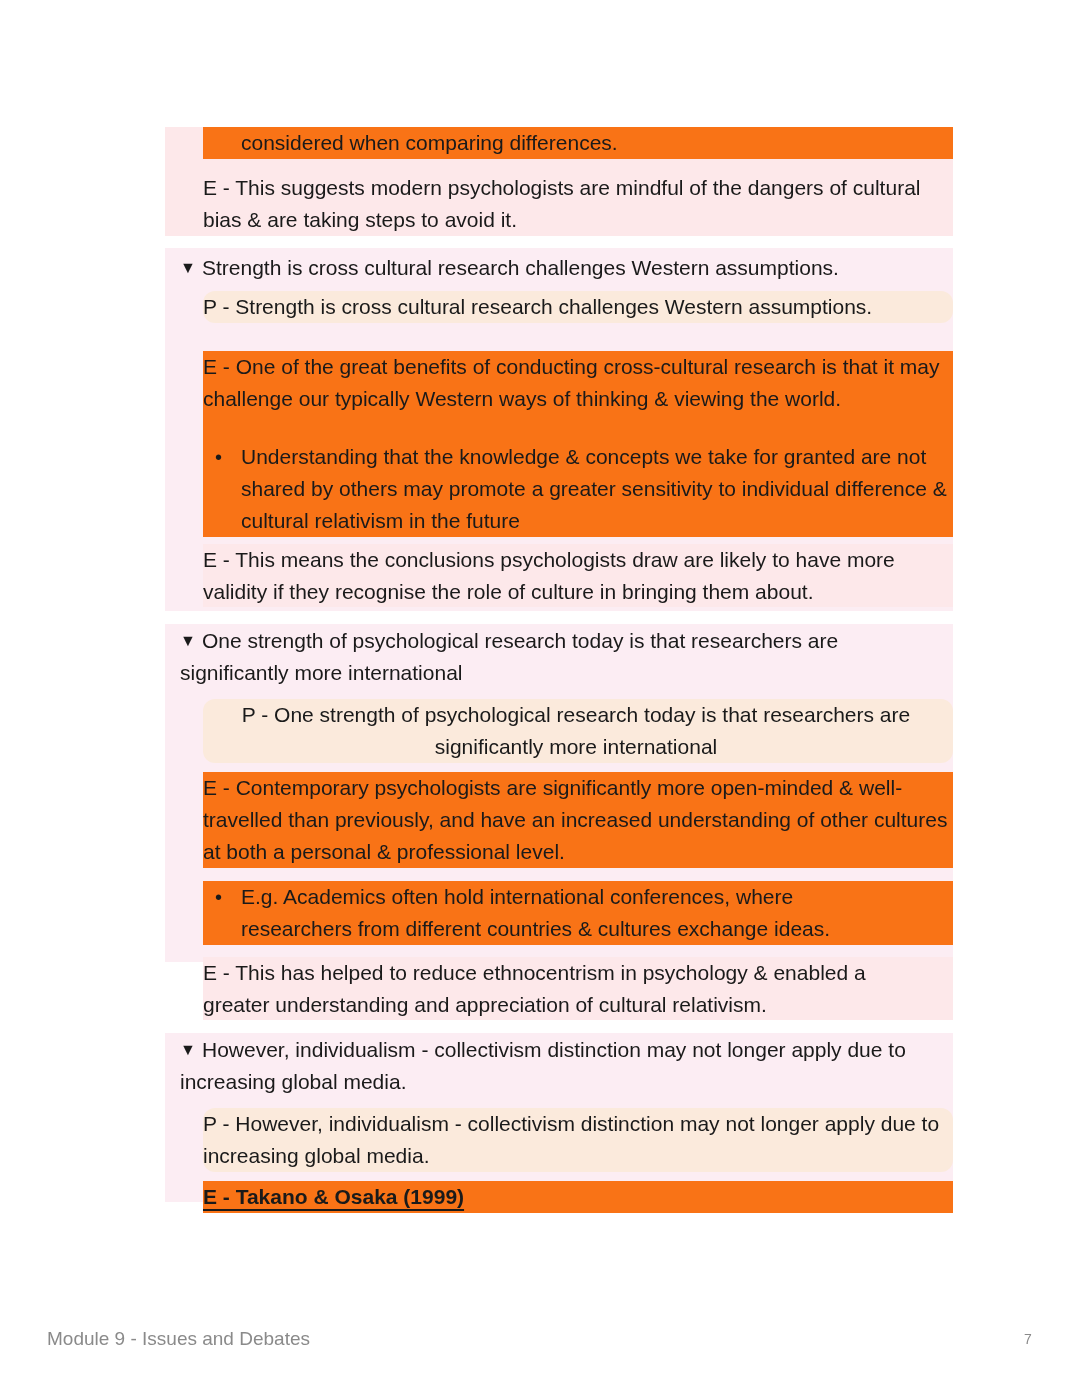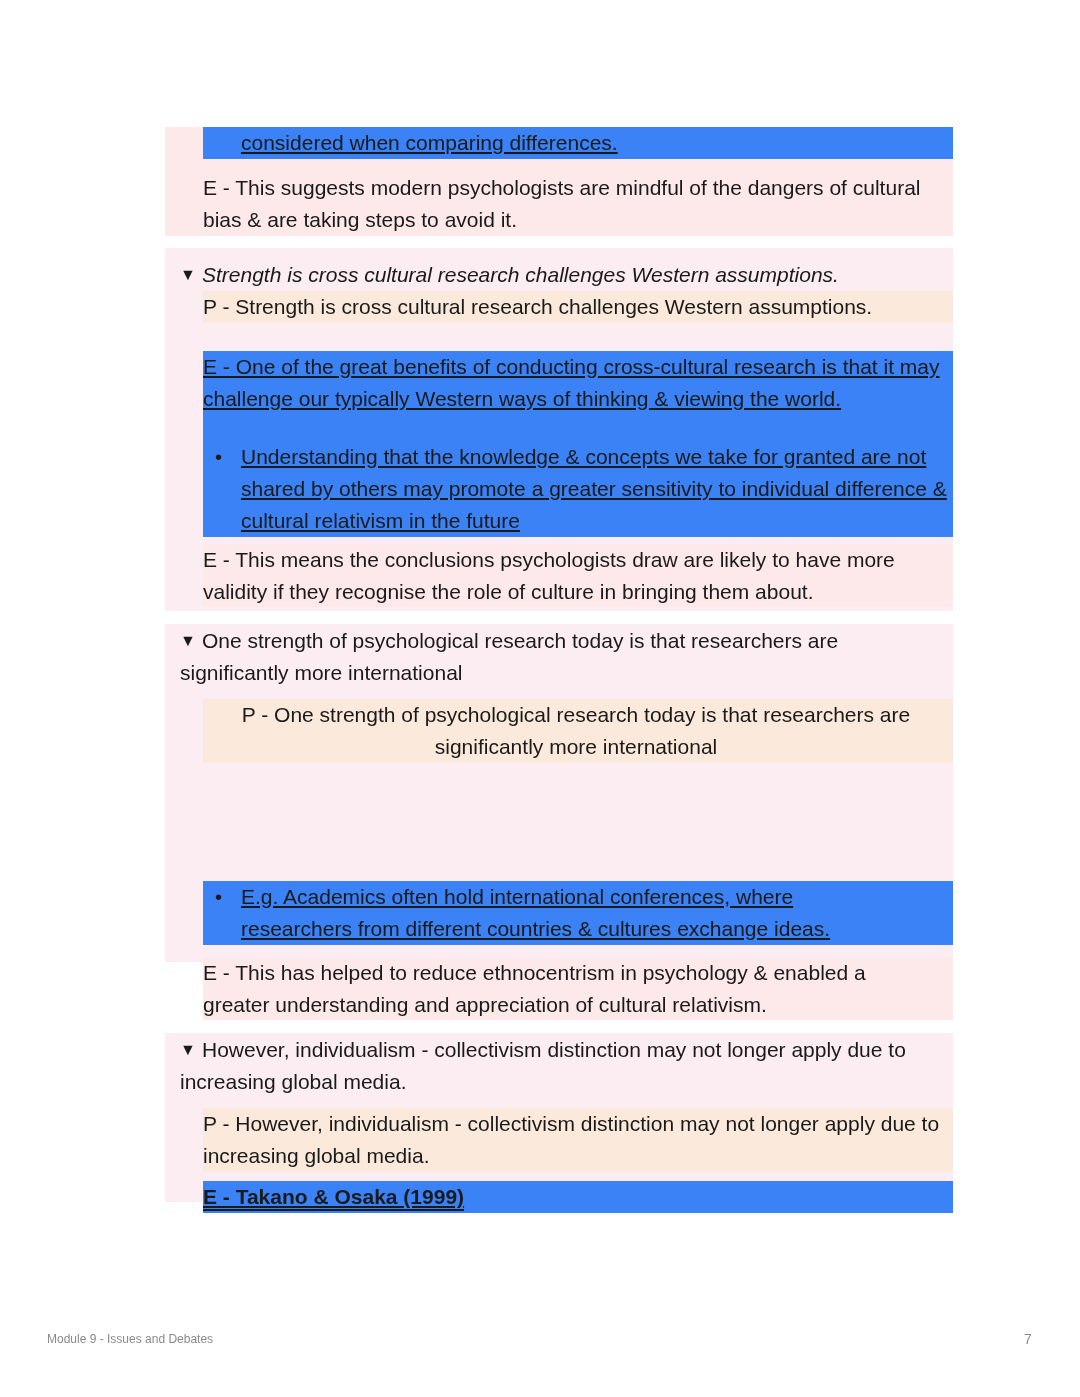--- a/index.html
+++ b/index.html
@@ -14,22 +14,22 @@
   }
   .page { position: absolute; left: 0; top: 0; width: 1080px; height: 1397px; }
 
   .section {
     position: absolute;
     left: 165px;
     width: 788px;
   }
   .bg-toggle { background: #fcedf3; }
   .bg-red { background: #fde8ea; }
-  .bg-blue { background: #3b82f6; text-decoration: underline; }
-  .bg-orange { background: #fbeadc; }
+  .bg-blue { background: #f97316; }
+  .bg-orange { background: #fbeadc; border-radius: 12px; }
 
   .toggle-head {
     padding: 0 12px 0 15px;
     position: relative;
   }
   .toggle-head .tri {
     display: inline-block;
     width: 22px;
     font-size: 16px;
     vertical-align: top;
@@ -53,21 +53,21 @@
     font-size: 20px;
   }
   .bold-ul {
     font-weight: bold;
     text-decoration: underline;
     text-underline-offset: 5px;
     text-decoration-thickness: 2px;
   }
   .footer-left {
     position: absolute; left: 47px; top: 1330px;
-    font-size: 12px; line-height: 18px; color: #8a8a8a;
+    font-size: 19px; line-height: 18px; color: #8a8a8a;
   }
   .footer-right {
     position: absolute; left: 1024px; top: 1330px;
     font-size: 14px; line-height: 18px; color: #8a8a8a;
   }
 </style>
 </head>
 <body>
 
 <div class="page">
@@ -75,21 +75,21 @@
   <div class="section bg-red" style="top:127px; height:109px;">
     <div class="bullet-block bg-blue" style="top:0; height:32px; line-height:32px;">
       <span>considered when comparing differences.</span>
     </div>
     <div class="block" style="top:45px;">
       <span>E - This suggests modern psychologists are mindful of the dangers of cultural bias &amp; are taking steps to avoid it.</span>
     </div>
   </div>
 
   <div class="section bg-toggle" style="top:248px; height:363px;">
-    <div class="toggle-head" style="position:absolute; top:0; left:0; right:0; height:32px; padding-top:11px;font-style:italic;">
+    <div class="toggle-head" style="position:absolute; top:0; left:0; right:0; height:32px; padding-top:4px;">
       <span class="tri">▼</span><span>Strength is cross cultural research challenges Western assumptions.</span>
     </div>
     <div class="block bg-orange" style="top:43px; height:32px;">
       <span>P - Strength is cross cultural research challenges Western assumptions.</span>
     </div>
     <div class="block bg-blue" style="top:84px; height:96px;margin-top:19px;">
       <span>E - One of the great benefits of conducting cross-cultural research is that it may challenge our typically Western ways of thinking &amp; viewing the world.</span>
     </div>
     <div class="bullet-block bg-blue" style="top:193px; height:96px;">
       <span class="dot">•</span>
@@ -99,20 +99,23 @@
       <span>E - This means the conclusions psychologists draw are likely to have more validity if they recognise the role of culture in bringing them about.</span>
     </div>
   </div>
 
   <div class="section bg-toggle" style="top:624px; height:338px;">
     <div class="toggle-head" style="position:absolute; top:1px; left:0; right:20px;">
       <span class="tri">▼</span><span>One strength of psychological research today is that researchers are significantly more international</span>
     </div>
     <div class="block bg-orange" style="top:75px; height:64px;text-align:center;">
       <span>P - One strength of psychological research today is that researchers are significantly more international</span>
+    </div>
+    <div class="block bg-blue" style="top:148px; height:96px;">
+      <span>E - Contemporary psychologists are significantly more open-minded &amp; well-travelled than previously, and have an increased understanding of other cultures at both a personal &amp; professional level.</span>
     </div>
     <div class="bullet-block bg-blue" style="top:257px; height:64px; padding-right:60px;">
       <span class="dot">•</span>
       <span>E.g. Academics often hold international conferences, where researchers from different countries &amp; cultures exchange ideas.</span>
     </div>
     <div class="block bg-red" style="top:333px; height:63px; padding-right:40px;">
       <span>E - This has helped to reduce ethnocentrism in psychology &amp; enabled a greater understanding and appreciation of cultural relativism.</span>
     </div>
   </div>
 

